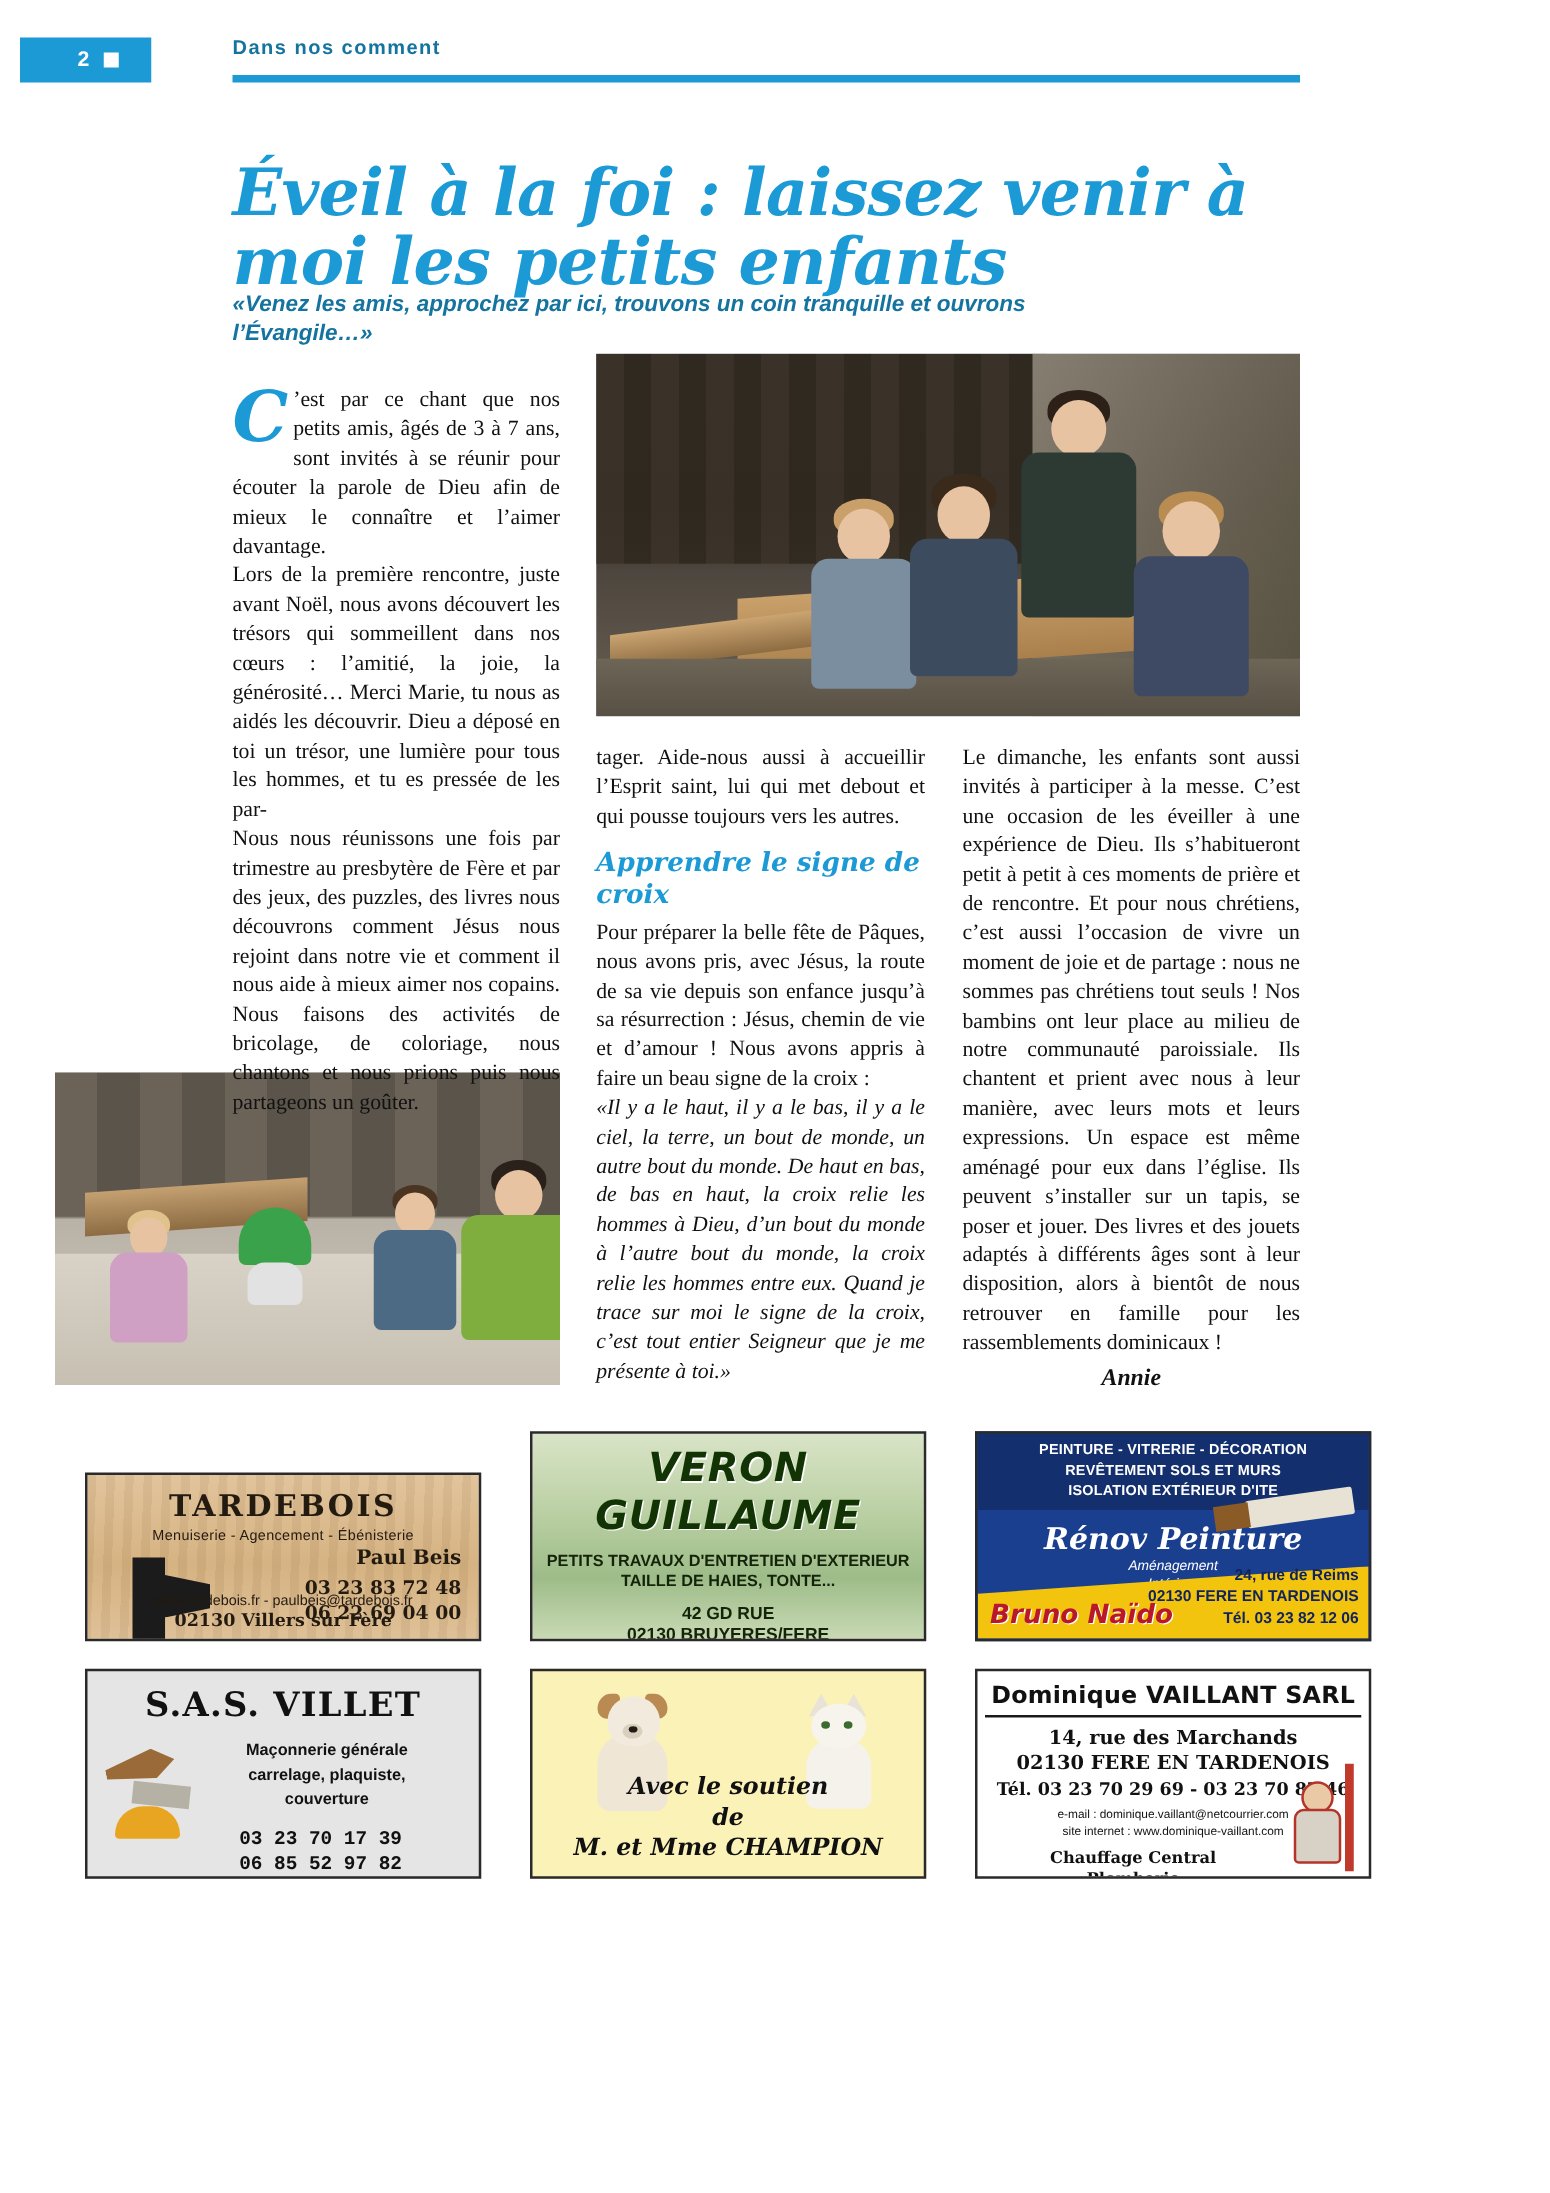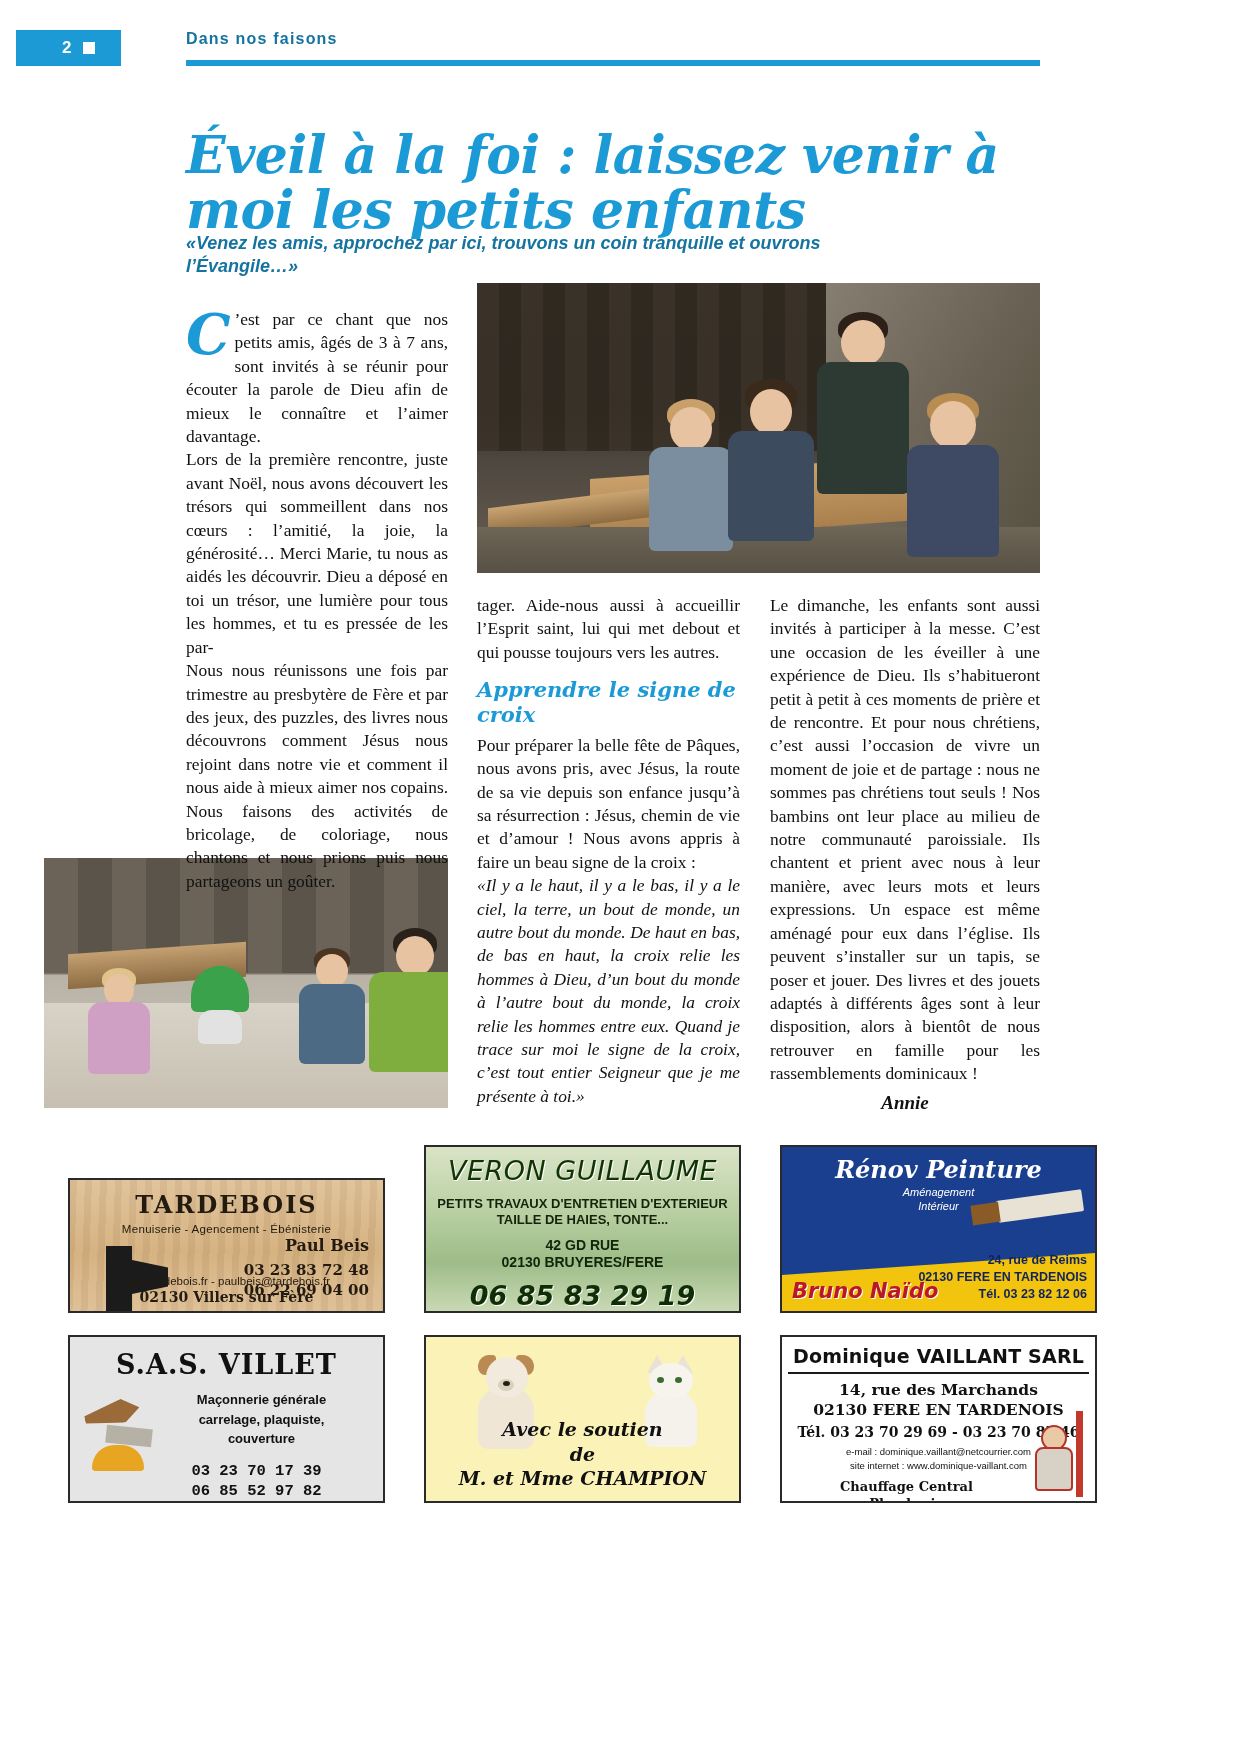--- a/index.html
+++ b/index.html
@@ -257,22 +257,22 @@
   }
 
   
   .ad-veron {
     background: linear-gradient(180deg,#d9e4c7 0%, #b9cfa2 40%, #9dbc88 70%, #c9d9b4 100%);
     font-family: "Liberation Sans", sans-serif;
     text-align: center;
     color: #14240a;
   }
   .ad-veron .vtitle {
-    font-family:"DejaVu Sans",sans-serif; font-style:italic; font-weight:normal;
-    font-size:27px; letter-spacing:.5px; margin-top:8px; color:#123405;
+    font-family:"DejaVu Sans",sans-serif; font-style:italic; font-weight:bold;
+    font-size:32px; letter-spacing:.5px; margin-top:8px; color:#123405;
     text-shadow: 1px 1px 0 #ffffff;
   }
   .ad-veron .v2 { font-weight:bold; font-size:13px; margin-top:10px; line-height:1.25; }
   .ad-veron .v3 { font-weight:bold; font-size:14px; margin-top:8px; line-height:1.25; }
   .ad-veron .vtel {
     font-family:"DejaVu Sans",sans-serif; font-style:italic; font-weight:bold;
     font-size:27px; margin-top:8px; color:#0f2e06; text-shadow: 1px 1px 0 #ffffff;
   }
 
   
@@ -371,21 +371,21 @@
   .bottom-bleed { position:absolute; left:0; bottom:0; width:1240px; height:14px; background:#ffffff; }
 </style>
 </head>
 <body>
 
 <div class="page-header">
   <div class="folio-block">
     <span class="folio-num">2</span>
     <span class="folio-square"></span>
   </div>
-  <div class="rubric">Dans nos faisons</div>
+  <div class="rubric">Dans nos comment</div>
   <div class="rubric-rule"></div>
 </div>
 
 <h1 class="title">Éveil à la foi : laissez venir à moi les petits enfants</h1>
 <div class="subtitle">«Venez les amis, approchez par ici, trouvons un coin tranquille et ouvrons l’Évangile…»</div>
 
 <div class="photo photo-top">
   <div class="ph1-bg"></div>
   <div class="ph1-wood"></div>
   <div class="ph1-wall"></div>
@@ -476,20 +476,23 @@
   <div class="ad ad-veron">
     <div class="vtitle">VERON GUILLAUME</div>
     <div class="v2" style="white-space:pre-line">PETITS TRAVAUX D'ENTRETIEN D'EXTERIEUR
 TAILLE DE HAIES, TONTE...</div>
     <div class="v3" style="white-space:pre-line">42 GD RUE
 02130 BRUYERES/FERE</div>
     <div class="vtel">06 85 83 29 19</div>
   </div>
 
   <div class="ad ad-renov">
+    <div class="band" style="white-space:pre-line">PEINTURE - VITRERIE - DÉCORATION
+REVÊTEMENT SOLS ET MURS
+ISOLATION EXTÉRIEUR D'ITE</div>
     <div class="rp">Rénov Peinture</div>
     <div class="amen" style="white-space:pre-line">Aménagement
 Intérieur</div>
     <div class="brush"></div>
     <div class="yellow"></div>
     <div class="bruno">Bruno Naïdo</div>
     <div class="contact">
       <span style="white-space:pre-line">24, rue de Reims
 02130 FERE EN TARDENOIS</span><br>
       <span>Tél. 03 23 82 12 06</span>

